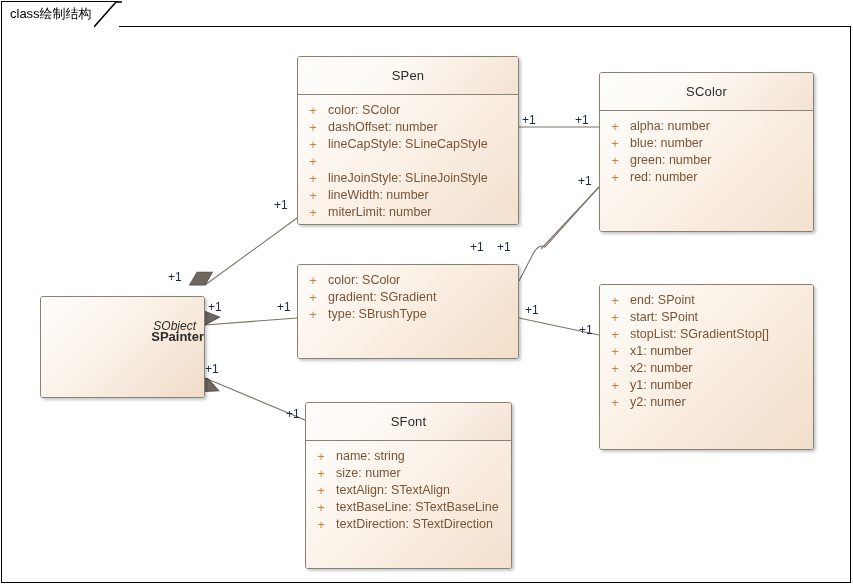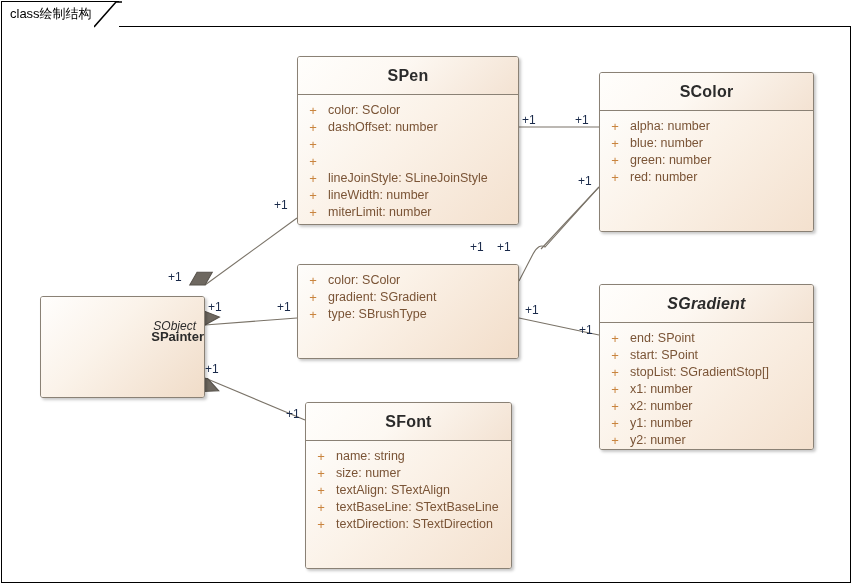--- a/index.html
+++ b/index.html
@@ -81,22 +81,22 @@
     position: relative;
     height: 38px;
     box-sizing: border-box;
     border-bottom: 1px solid #8a8175;
     background: linear-gradient(135deg, #fffefc 0%, #fdf8f2 45%, #f3e2d2 100%);
     display: flex;
     align-items: center;
     justify-content: center;
   }
   .cls-title {
-    font-size: 16px;
-    font-weight: bold;
+    font-size: 13px;
+    font-weight: normal;
     color: #2b2b2b;
     letter-spacing: 0.2px;
   }
   .cls-title.abstract {
     font-style: italic;
   }
   .cls-stereo {
     position: absolute;
     right: 8px;
     top: 22px;
@@ -210,20 +210,21 @@
       <div class="attr">
         <span class="vis">+</span>
         <span class="sig">color: SColor</span>
       </div>
       <div class="attr">
         <span class="vis">+</span>
         <span class="sig">dashOffset: number</span>
       </div>
       <div class="attr">
         <span class="vis">+</span>
+        <span class="sig">lineCapStyle: SLineCapStyle</span>
       </div>
       <div class="attr">
         <span class="vis">+</span>
       </div>
       <div class="attr">
         <span class="vis">+</span>
         <span class="sig">lineJoinStyle: SLineJoinStyle</span>
       </div>
       <div class="attr">
         <span class="vis">+</span>
@@ -271,23 +272,20 @@
         <span class="sig">gradient: SGradient</span>
       </div>
       <div class="attr">
         <span class="vis">+</span>
         <span class="sig">type: SBrushType</span>
       </div>
     </div>
   </div>
 
   <div class="cls" style="left:599px; top:284px; width:215px; height:166px;">
-    <div class="cls-head">
-      <span class="cls-title abstract">SGradient</span>
-    </div>
     <div class="cls-body">
       <div class="attr">
         <span class="vis">+</span>
         <span class="sig">end: SPoint</span>
       </div>
       <div class="attr">
         <span class="vis">+</span>
         <span class="sig">start: SPoint</span>
       </div>
       <div class="attr">

